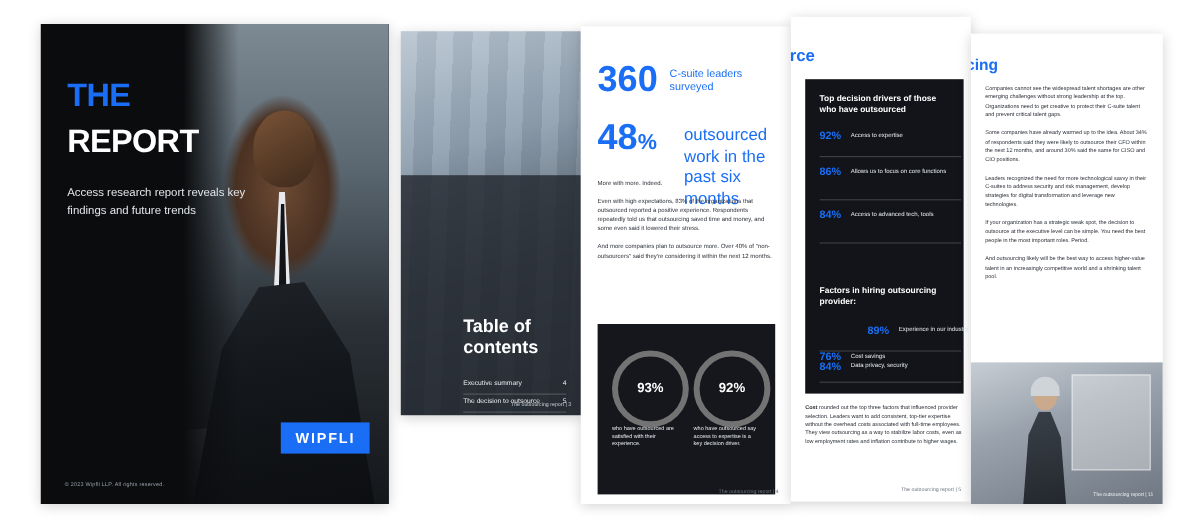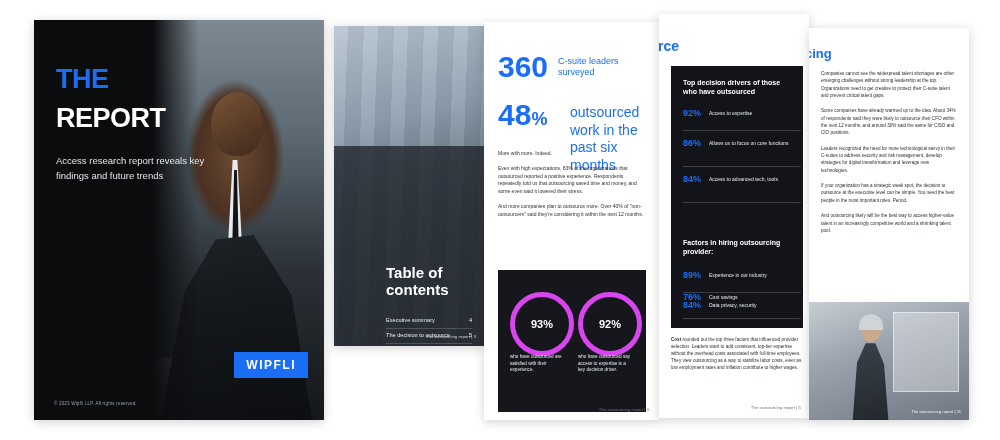--- a/index.html
+++ b/index.html
@@ -55,21 +55,21 @@
   #stats{left:484px;top:22px;width:175px;height:398px;background:#ffffff;}
   #stats .big{position:absolute;left:14px;top:30px;font-size:30px;font-weight:bold;color:#1a6ef5;line-height:1;}
   #stats .bigl{position:absolute;left:74px;top:34px;font-size:9px;color:#1a6ef5;line-height:1.25;width:78px;}
   #stats .big2{position:absolute;left:14px;top:78px;font-size:30px;font-weight:bold;color:#1a6ef5;line-height:1;}
   #stats .pct{font-size:18px;}
   #stats .bigl2{position:absolute;left:86px;top:82px;font-size:14px;color:#1a6ef5;line-height:1.25;width:80px;}
   #stats .body{position:absolute;left:14px;top:128px;width:148px;font-size:5px;color:#2b3037;line-height:1.55;}
   #stats .body p{margin:0 0 7px 0;}
   #stats .darkpanel{position:absolute;left:14px;top:248px;width:148px;height:142px;background:#15171c;}
   #stats .donut{position:absolute;top:22px;width:54px;height:54px;border-radius:50%;
-     border:5px solid #d946ef;display:flex;align-items:center;justify-content:center;
+     border:5px solid #737373;display:flex;align-items:center;justify-content:center;
      color:#fff;font-size:11px;font-weight:bold;}
   #stats .d1{left:12px;}
   #stats .d2{left:80px;}
   #stats .dlab{position:absolute;top:84px;width:56px;font-size:4.6px;color:#e6eaef;line-height:1.45;text-align:left;}
   #stats .l1{left:12px;}
   #stats .l2{left:80px;}
   #stats .foot{position:absolute;right:10px;bottom:8px;font-size:4.4px;color:#6c747d;}
 
   
   #drivers{left:659px;top:14px;width:150px;height:404px;background:#ffffff;}
@@ -194,21 +194,21 @@
       <div class="sep" style="top:100px;"></div>
 
       <div class="item" style="top:108px;">
         <div class="v">84%</div>
         <div class="l">Access to advanced tech, tools</div>
       </div>
       <div class="sep" style="top:136px;"></div>
 
       <div class="dt2">Factors in hiring outsourcing provider:</div>
 
-      <div class="item" style="top:204px;">
+      <div class="item" style="top:204px;margin-left:40px;">
         <div class="v">89%</div>
         <div class="l">Experience in our industry</div>
       </div>
       <div class="sep" style="top:226px;"></div>
 
       <div class="item" style="top:234px;">
         <div class="v">84%</div>
         <div class="l">Data privacy, security</div>
       </div>
       <div class="sep" style="top:252px;"></div>

